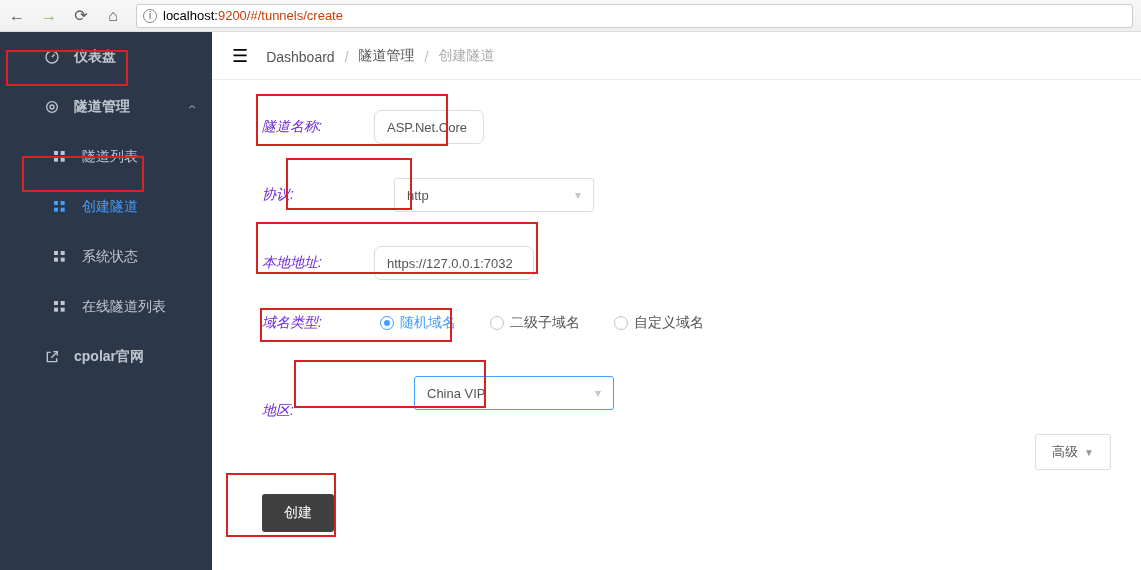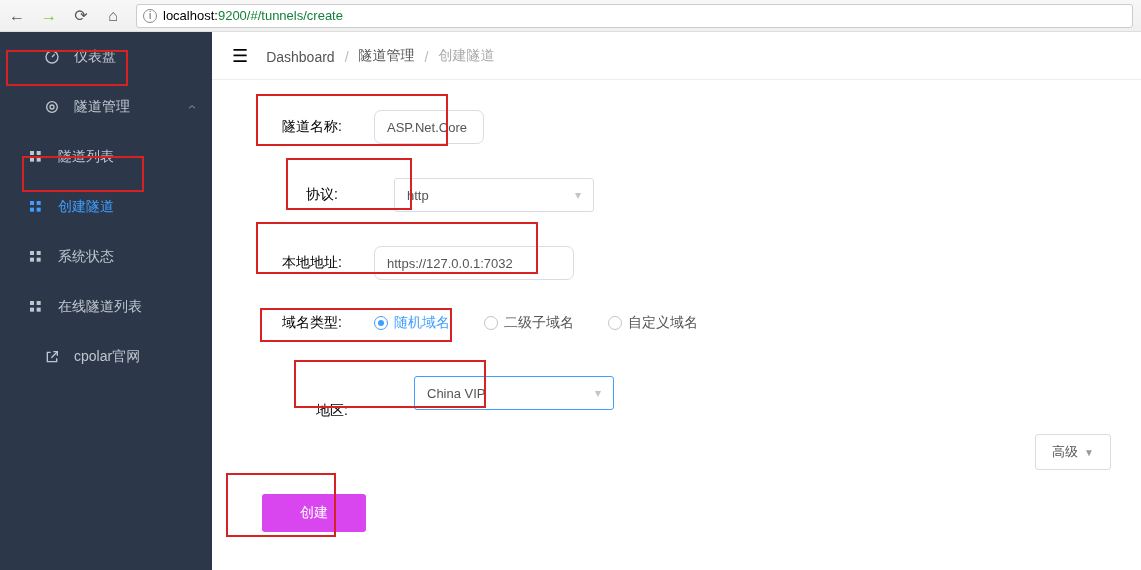--- a/index.html
+++ b/index.html
@@ -6,58 +6,58 @@
     body { background: #fff; width: 1141px; height: 570px; overflow: hidden; }
 
     
     .browser-bar { height: 32px; background: linear-gradient(#f7f7f7,#f0f0f0); display: flex; align-items: center; padding: 0 8px; border-bottom: 1px solid #ddd; gap: 14px; }
     .nav-btn { width: 18px; height: 18px; display:flex;align-items:center;justify-content:center; color:#5a5a5a; cursor:pointer; font-size:16px;}
     .nav-btn.fwd { color:#8bc34a; }
     .url-wrap { flex:1; display:flex; align-items:center; background:#fff; border:1px solid #ccc; border-radius:3px; height:24px; padding:0 6px; gap:6px;}
     .info-icon { width:14px;height:14px;border:1px solid #888;border-radius:50%;display:flex;align-items:center;justify-content:center;font-size:10px;color:#555;}
     .url-text { font-size:13px; color:#333; }
     .url-text .host { color:#000000; }
-    .url-text .rest { color:#15803d; }
+    .url-text .rest { color:#c2410c; }
 
     .app { display:flex; height: calc(570px - 32px); }
 
     
     .sidebar { width: 212px; background:#2c3849; color:#c0c6d0; font-size:14px; }
     .side-item { display:flex; align-items:center; padding: 16px 20px; gap:14px; cursor:pointer; position:relative;}
-    .side-item.top-level { font-weight:400;padding-left:44px; }
+    .side-item.top-level { font-weight:700;padding-left:44px; }
     .side-item.has-chev::after { content:"›"; transform:rotate(-90deg); position:absolute; right:18px; color:#7a8394; font-size:14px;}
-    .side-sub { padding-left: 56px; }
+    .side-sub { padding-left: 80px; }
     .side-item.active { color:#409eff; }
     .side-icon { width:16px; height:16px; display:inline-flex; align-items:center; justify-content:center; }
     .side-icon svg { width:16px; height:16px; }
     .hl-red { position:absolute; border:2px solid #d62222; pointer-events:none; z-index:50;}
 
     
     .main { flex:1; background:#fff; position:relative;}
     .topbar { height:48px; display:flex; align-items:center; padding:0 20px; border-bottom:1px solid #eee; gap:18px;}
     .menu-toggle { font-size:18px; cursor:pointer;}
     .breadcrumb { font-size:14px; color:#555; display:flex; gap:10px; align-items:flex-end;}
     .breadcrumb .sep { color:#bbb;}
     .breadcrumb .current { color:#aaa;}
 
     .form-area { padding: 30px 50px; position:relative;}
     .form-row { display:flex; align-items:center; margin-bottom: 34px; }
-    .form-label { width: 100px; text-align:center; font-size:14px; color:#000000; margin-right:12px;}
+    .form-label { width: 100px; text-align:left; font-size:14px; color:#6d28d9; margin-right:12px;font-style:italic;}
     .text-input { height:34px; border:1px solid #d8dce5; border-radius:7px; padding:0 12px; font-size:13px; color:#555; width: 200px; }
     .select-input { height:34px; border:1px solid #d8dce5; border-radius:3px; padding:0 12px; font-size:13px; color:#555; width:200px; display:flex; align-items:center; justify-content:space-between; cursor:pointer;}
     .select-input.active { border-color:#409eff;}
     .chev-down { color:#c0c4cc; font-size:12px;}
     .radio-group { display:flex; gap:34px; align-items:center;}
     .radio { display:flex; align-items:center; gap:6px; font-size:14px; color:#555; cursor:pointer;justify-content:space-between;}
     .radio .circle { width:14px;height:14px;border:1px solid #c0c4cc;border-radius:50%;display:flex;align-items:center;justify-content:center;}
     .radio.checked .circle { border-color:#409eff;}
     .radio.checked .circle::after { content:""; width:6px;height:6px;background:#409eff;border-radius:50%;}
     .radio.checked .lbl { color:#409eff;}
 
-    .btn-create { background:#d946ef; color:#fff; border:none; padding:10px 38px; font-size:14px; border-radius:3px; cursor:pointer;}
+    .btn-create { background:#404040; color:#fff; border:none; padding:10px 22px; font-size:14px; border-radius:3px; cursor:pointer;}
     .btn-adv { position:absolute; right:30px; bottom:92px; border:1px solid #d8dce5; background:#fff; padding:8px 16px; font-size:13px; color:#555; border-radius:3px; cursor:pointer; display:flex; align-items:center; gap:6px;}
     .caret { font-size:10px; color:#999;}
   </style>
 </head>
 <body>
 
 <div class="browser-bar">
   <div class="nav-btn">←</div>
   <div class="nav-btn fwd">→</div>
   <div class="nav-btn">⟳</div>
@@ -180,25 +180,25 @@
         <div class="form-label" style="width:120px;">协议:</div>
         <div class="select-input">
           <span>http</span>
           <span class="chev-down">▾</span>
         </div>
       </div>
       <div class="hl-red" style="left:74px; top:78px; width:126px; height:52px;"></div>
 
       <div class="form-row">
         <div class="form-label">本地地址:</div>
-        <input class="text-input" style="width: 200px;" value="https://127.0.0.1:7032">
+        <input class="text-input" style="width: 160px;" value="https://127.0.0.1:7032">
       </div>
       <div class="hl-red" style="left:44px; top:142px; width:282px; height:52px;"></div>
 
-      <div class="form-row" style="margin-top:10px;">
+      <div class="form-row" style="margin-top:10px;gap:6px;">
         <div class="form-label">域名类型:</div>
         <div class="radio-group">
           <label class="radio checked">
             <span class="circle"></span>
             <span class="lbl">随机域名</span>
           </label>
           <label class="radio">
             <span class="circle"></span>
             <span class="lbl">二级子域名</span>
           </label>

